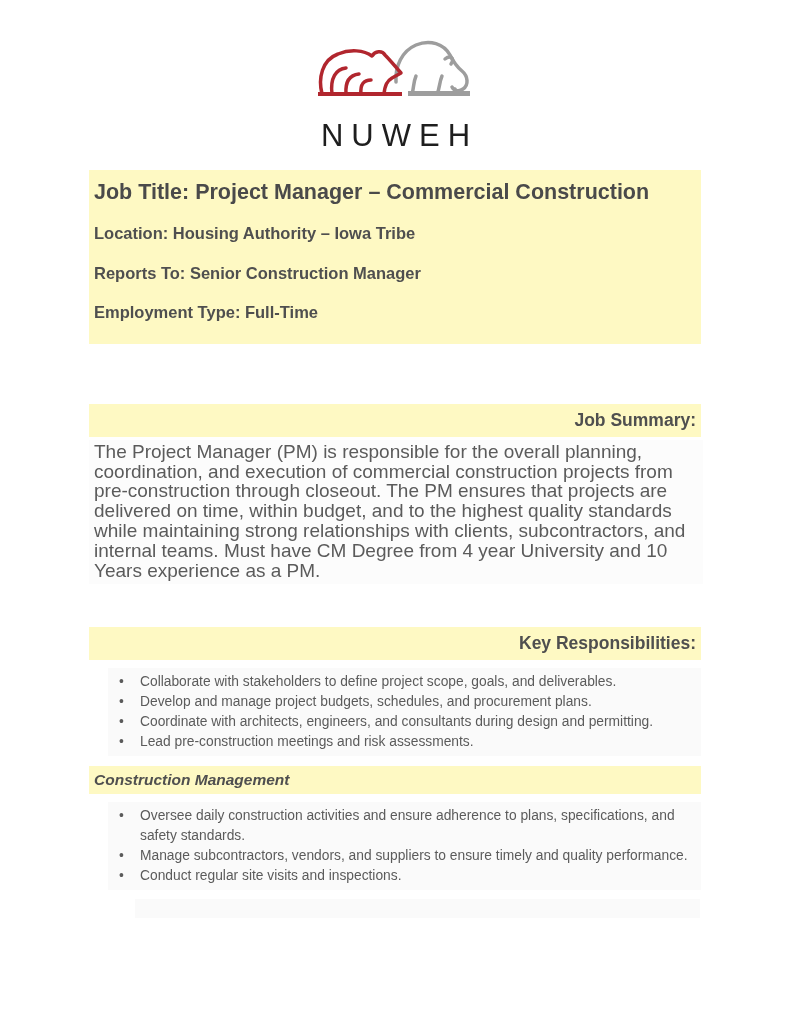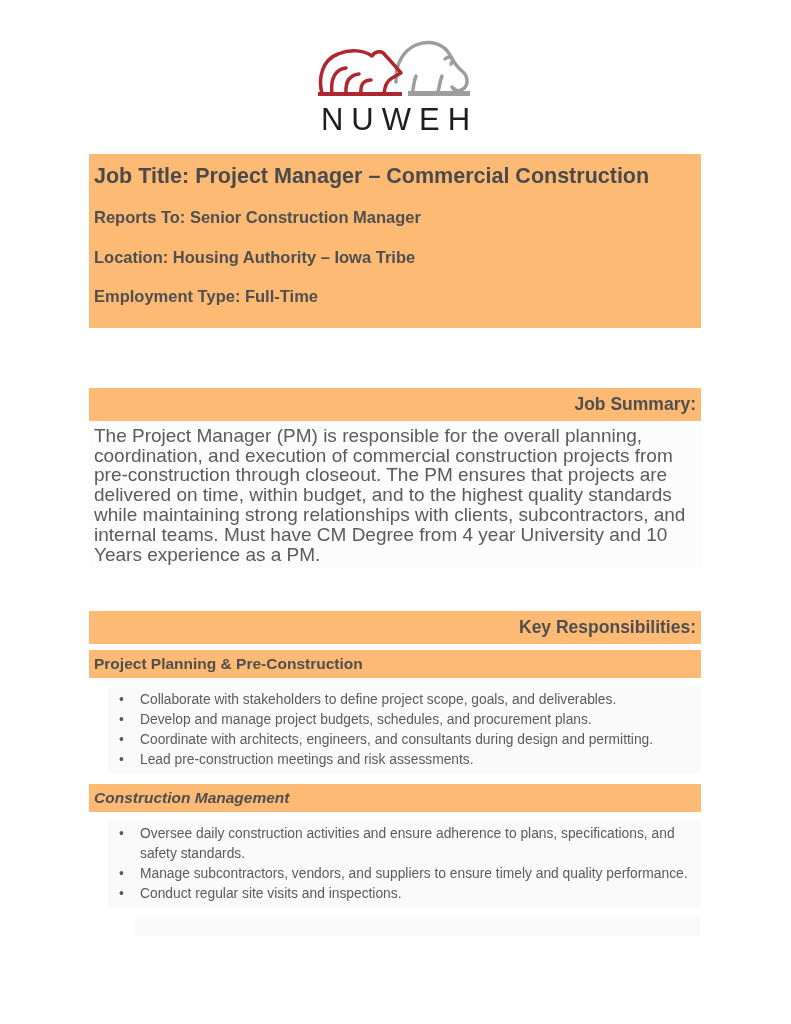--- a/index.html
+++ b/index.html
@@ -6,27 +6,27 @@
   html,body { background:#e9e9e9; }
   body { font-family:"Liberation Sans","DejaVu Sans",sans-serif; }
   .page {
     position:relative; width:791px; height:1024px; margin:0 auto;
     background:#ffffff; overflow:hidden;
   }
   
   .logo { width:170px; margin:36px auto 0; text-align:center; }
   .logo svg { display:block; margin:0 auto; }
   .brand {
-    margin-top:2px; font-size:31px; font-weight:400; color:#1e1e1e;
+    margin-top:18px; font-size:31px; font-weight:400; color:#1e1e1e;
     letter-spacing:8px; padding-left:8px; 
     font-stretch:normal;
   }
   
   .band {
-    margin-left:89px; width:612px; background:#fdba74;
+    margin-left:89px; width:612px; background:#fef9c3;
   }
   .title-block { margin-top:16px; padding:9px 14px 2px 5px; }
   .title-block h1 {
     font-size:21.5px; line-height:1.25; font-weight:bold; color:#4a4a4a;
     margin-bottom:17px;
   }
   .title-block .subline {
     font-size:16.5px; line-height:1.25; font-weight:bold; color:#4f4f4f;
     margin-bottom:19px;
   }
@@ -84,31 +84,30 @@
         <path d="M 30 58 C 29 45 34 39 43 38"></path>
         <path d="M 45 58 C 44 48 48 44 55 44"></path>
       </g>
       <rect x="2" y="56" width="84" height="4" fill="#b1262e"></rect>
     </svg>
     <div class="brand">NUWEH</div>
   </div>
 
   <div class="band title-block">
     <h1>Job Title: Project Manager – Commercial Construction</h1>
+    <div class="subline">Location: Housing Authority – Iowa Tribe</div>
     <div class="subline">Reports To: Senior Construction Manager</div>
-    <div class="subline">Location: Housing Authority – Iowa Tribe</div>
     <div class="subline">Employment Type: Full-Time</div>
   </div>
 
   <div class="band heading-band h-major summary-band">Job Summary:</div>
   <p class="summary-text">The Project Manager (PM) is responsible for the overall planning, coordination, and execution of commercial construction projects from pre-construction through closeout. The PM ensures that projects are delivered on time, within budget, and to the highest quality standards while maintaining strong relationships with clients, subcontractors, and internal teams. Must have CM Degree from 4 year University and 10 Years experience as a PM.</p>
 
   <div class="band heading-band h-major keyresp-band">Key Responsibilities:</div>
 
-  <div class="band heading-band h-minor subhead-band">Project Planning &amp; Pre-Construction</div>
 
   <ul class="bullets bullets-1">
     <li>Collaborate with stakeholders to define project scope, goals, and deliverables.</li>
     <li>Develop and manage project budgets, schedules, and procurement plans.</li>
     <li>Coordinate with architects, engineers, and consultants during design and permitting.</li>
     <li>Lead pre-construction meetings and risk assessments.</li>
   </ul>
 
   <div class="band heading-band h-minor cm-band">Construction Management</div>
 

